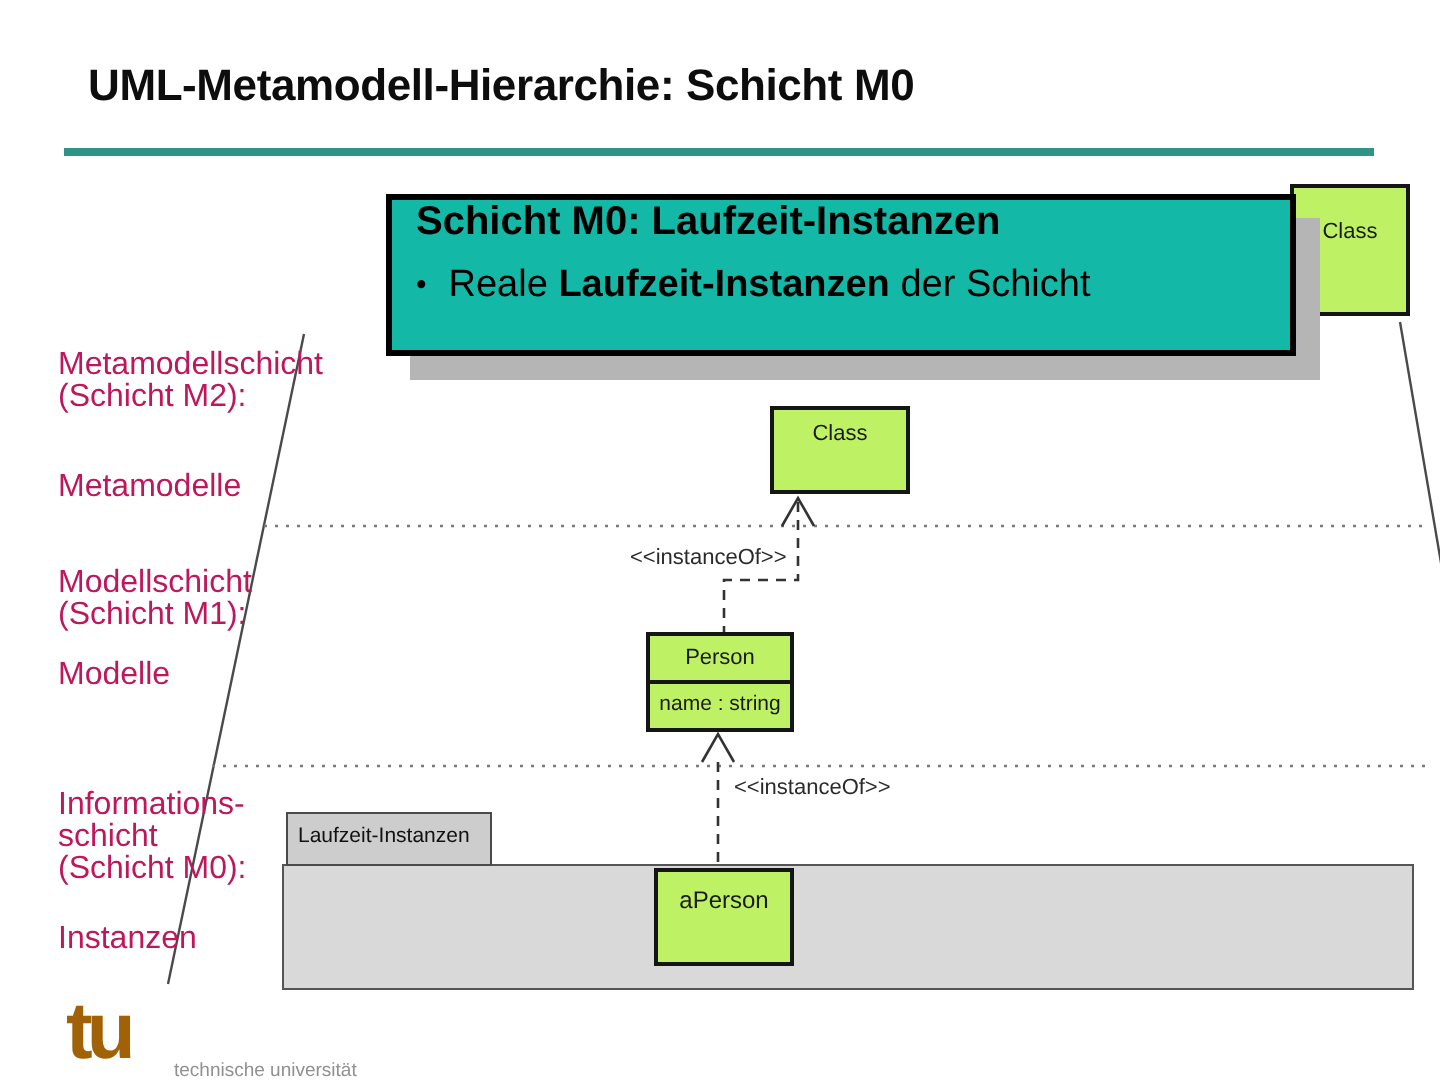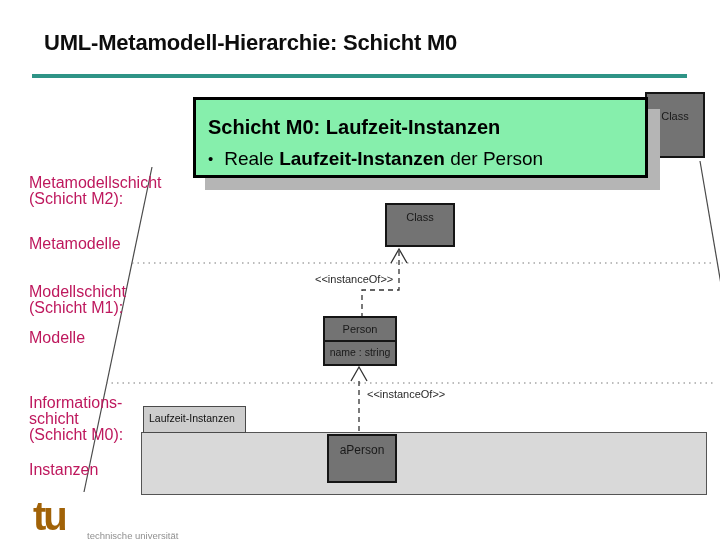--- a/index.html
+++ b/index.html
@@ -21,21 +21,21 @@
 
   .layer-label {
     position:absolute; left:13px; font-size:16px; line-height:16px;
     color:#be185d; z-index:4; white-space:nowrap;margin-left:16px;
   }
   .lbl-m2 { top:175px; } .lbl-m2-item { top:236px; }
   .lbl-m1 { top:284px; } .lbl-m1-item { top:330px; }
   .lbl-m0 { top:395px; } .lbl-m0-item { top:462px; }
 
   .umlbox {
-    position:absolute; background:#737373; border:2px solid #151515; box-sizing:border-box;
+    position:absolute; background:#bef264; border:2px solid #151515; box-sizing:border-box;
     text-align:center; color:#1a1a1a; z-index:3;
   }
   .class-m2 { left:385px; top:203px; width:70px; height:44px; font-size:11px; padding-top:6px; }
   .class-topright { left:645px; top:92px; width:60px; height:66px; font-size:11px; padding-top:16px; z-index:2; }
   .person { left:323px; top:316px; width:74px; height:50px; }
   .person .title { height:24px; border-bottom:2px solid #151515; font-size:11px; padding-top:5px; box-sizing:border-box; }
   .person .attr { font-size:10.5px; padding-top:4px; }
   .aperson { left:327px; top:434px; width:70px; height:49px; font-size:12px; padding-top:7px; }
 
   .instanceof {
@@ -49,22 +49,22 @@
     background:#cdcdcd; border:1px solid #4a4a4a; box-sizing:border-box;
     font-size:10.5px; color:#111; padding:5px 0 0 5px; z-index:2;
   }
   .gray-band {
     position:absolute; left:141px; top:432px; width:566px; height:63px;
     background:#d9d9d9; border:1px solid #555; box-sizing:border-box; z-index:2;
   }
 
   .callout {
     position:absolute; left:193px; top:97px; width:455px; height:81px;
-    background:#86efac; border:3px solid #000; box-sizing:border-box;
-    box-shadow:12px 12px 0 #b5b5b5; z-index:5; padding:16px 12px;
+    background:#14b8a6; border:3px solid #000; box-sizing:border-box;
+    box-shadow:12px 12px 0 #b5b5b5; z-index:5; padding:0 12px;
   }
   .callout-heading { font-size:20px; font-weight:bold; color:#000; white-space:nowrap; }
   .callout-bullet { margin-top:9px; font-size:19px; color:#000; white-space:nowrap; }
   .callout-bullet .glyph { margin-right:11px; font-size:15px; vertical-align:1px; }
 
   .tu-mark {
     position:absolute; left:33px; top:496px; font-size:40px; font-weight:bold;
     color:#a16207; letter-spacing:-3px; line-height:40px; z-index:4;
   }
   .tu-text {
@@ -133,21 +133,21 @@
   <div class="umlbox person">
     <div class="title">Person</div>
     <div class="attr">name : string</div>
   </div>
 
   <div class="instanceof inst-upper">&lt;&lt;instanceOf&gt;&gt;</div>
   <div class="instanceof inst-lower">&lt;&lt;instanceOf&gt;&gt;</div>
 
   <div class="callout">
     <div class="callout-heading">Schicht M0: Laufzeit-Instanzen</div>
-    <div class="callout-bullet"><span class="glyph">•</span><span>Reale </span><b>Laufzeit-Instanzen</b><span> der Person</span></div>
+    <div class="callout-bullet"><span class="glyph">•</span><span>Reale </span><b>Laufzeit-Instanzen</b><span> der Schicht</span></div>
   </div>
 
   <div class="tu-mark">tu</div>
   <div class="tu-text">
     <div>technische universität</div>
     <div>dortmund</div>
   </div>
 
 
 </div>

